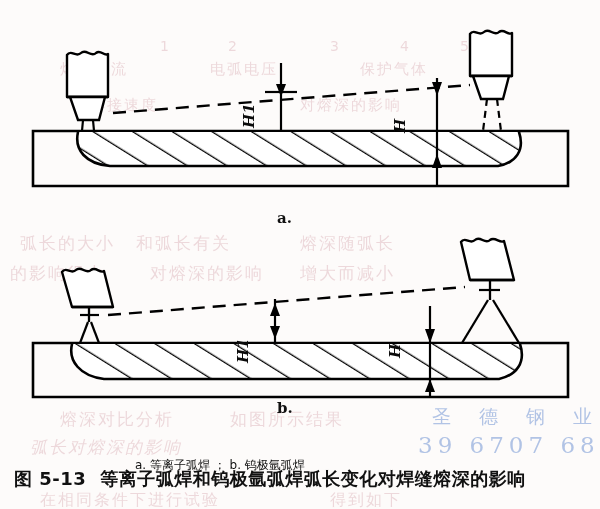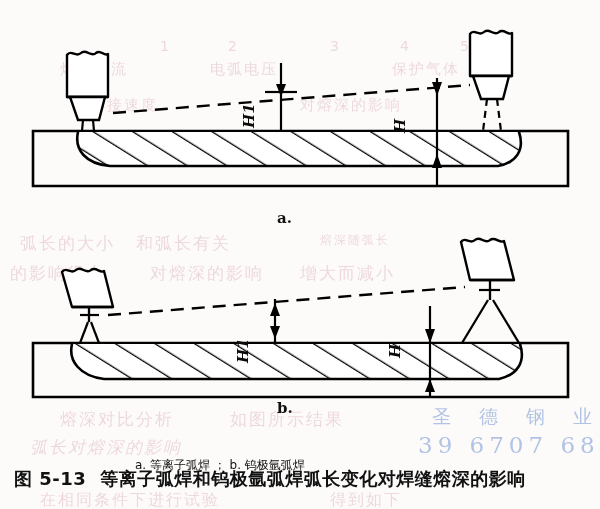--- a/index.html
+++ b/index.html
@@ -81,26 +81,26 @@
 </style>
 </head>
 <body>
 
 <div id="page">
 
   <div class="layer bleed" id="bleed-layer">
       <span style="left: 20px; top: 232px; font-size: 17px;">弧长的大小</span>
       <span style="left: 10px; top: 262px; font-size: 17px;">的影响很大</span>
       <span style="left: 136px; top: 232px; font-size: 17px;">和弧长有关</span>
-      <span style="left: 300px; top: 232px; font-size: 12px; margin-left: 20px;">熔深随弧长</span>
+      <span style="left: 300px; top: 232px; font-size: 17px;">熔深随弧长</span>
       <span style="left: 300px; top: 262px; font-size: 17px;">增大而减小</span>
       <span style="left: 150px; top: 262px; font-size: 17px;">对熔深的影响</span>
       <span style="left: 60px; top: 60px; font-size: 15px;">焊接电流</span>
       <span style="left: 210px; top: 60px; font-size: 15px;">电弧电压</span>
-      <span style="left: 360px; top: 60px; font-size: 15px; margin-left: 32px;">保护气体</span>
+      <span style="left: 360px; top: 60px; font-size: 15px;">保护气体</span>
       <span style="left: 90px; top: 96px; font-size: 15px;">焊接速度</span>
       <span style="left: 300px; top: 96px; font-size: 15px; text-align: right;">对熔深的影响</span>
       <span style="left: 60px; top: 408px; font-size: 17px;">熔深对比分析</span>
       <span style="left: 230px; top: 408px; font-size: 17px; text-align: center;">如图所示结果</span>
       <span style="left: 30px; top: 436px; font-size: 17px; font-style: italic;">弧长对熔深的影响</span>
       <span style="left: 40px; top: 490px; font-size: 16px;">在相同条件下进行试验</span>
       <span style="left: 330px; top: 490px; font-size: 16px;">得到如下</span>
       <span style="left: 160px; top: 38px; font-size: 14px;">1</span>
       <span style="left: 228px; top: 38px; font-size: 14px;">2</span>
       <span style="left: 330px; top: 38px; font-size: 14px;">3</span>

